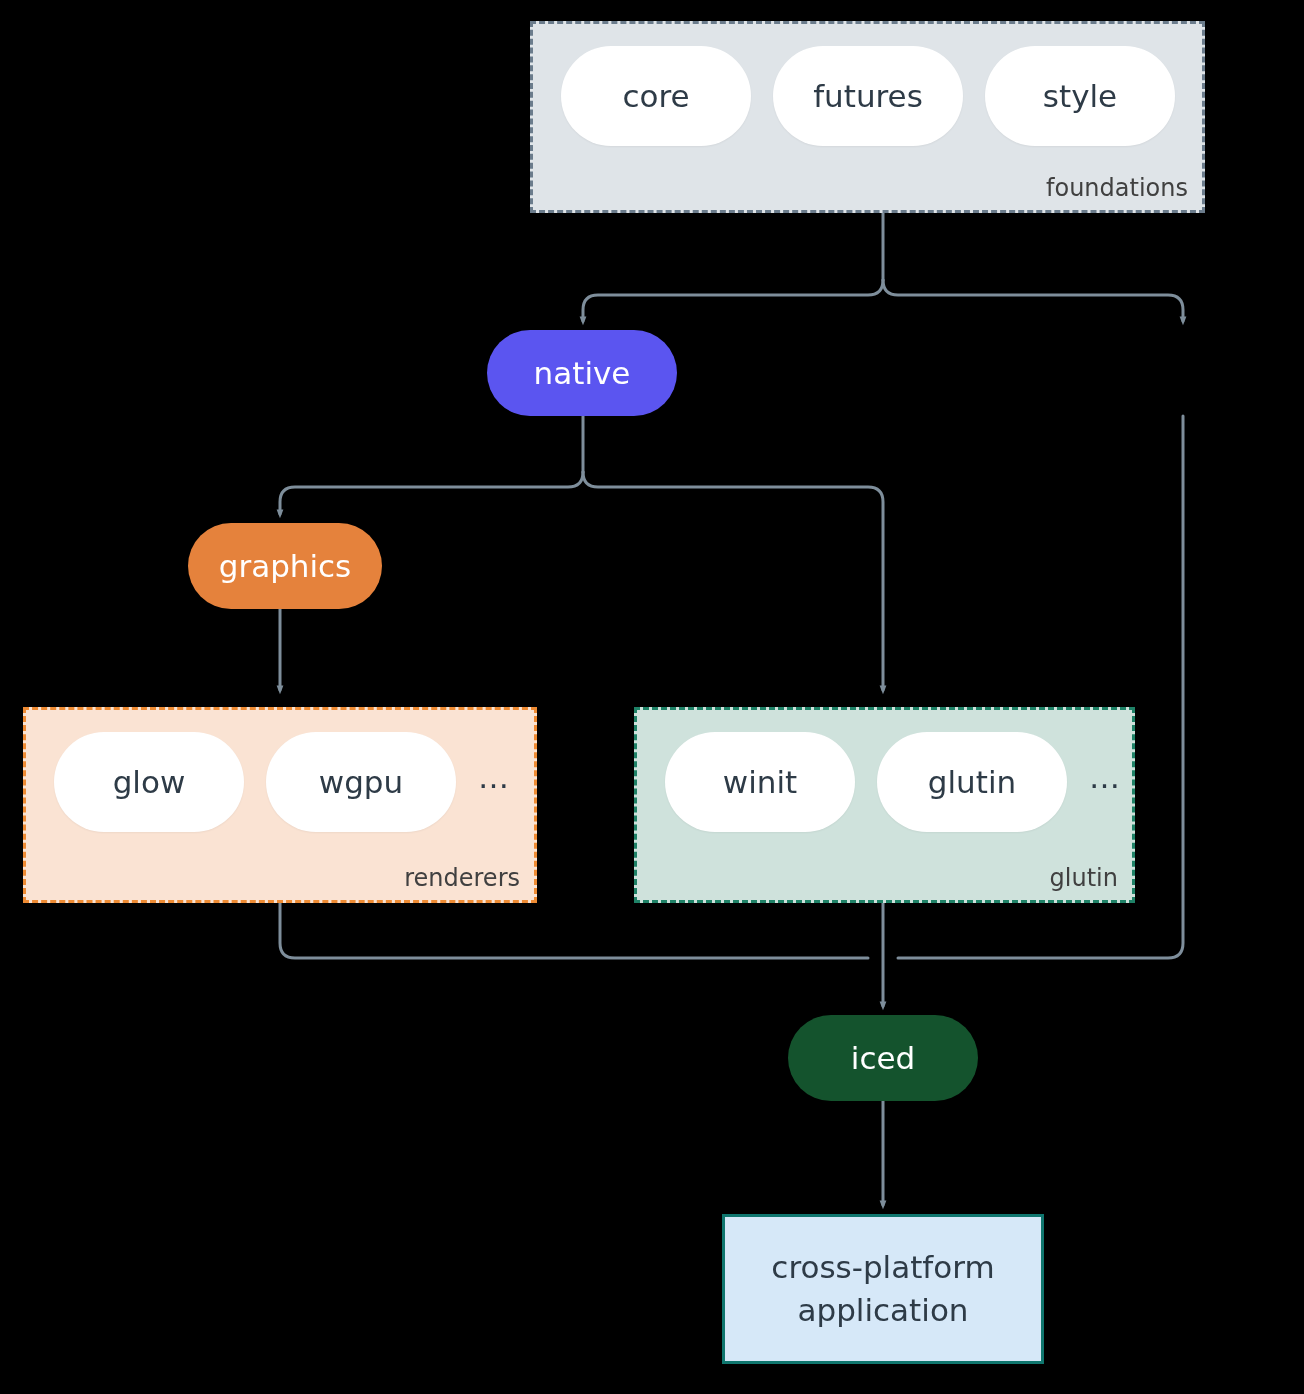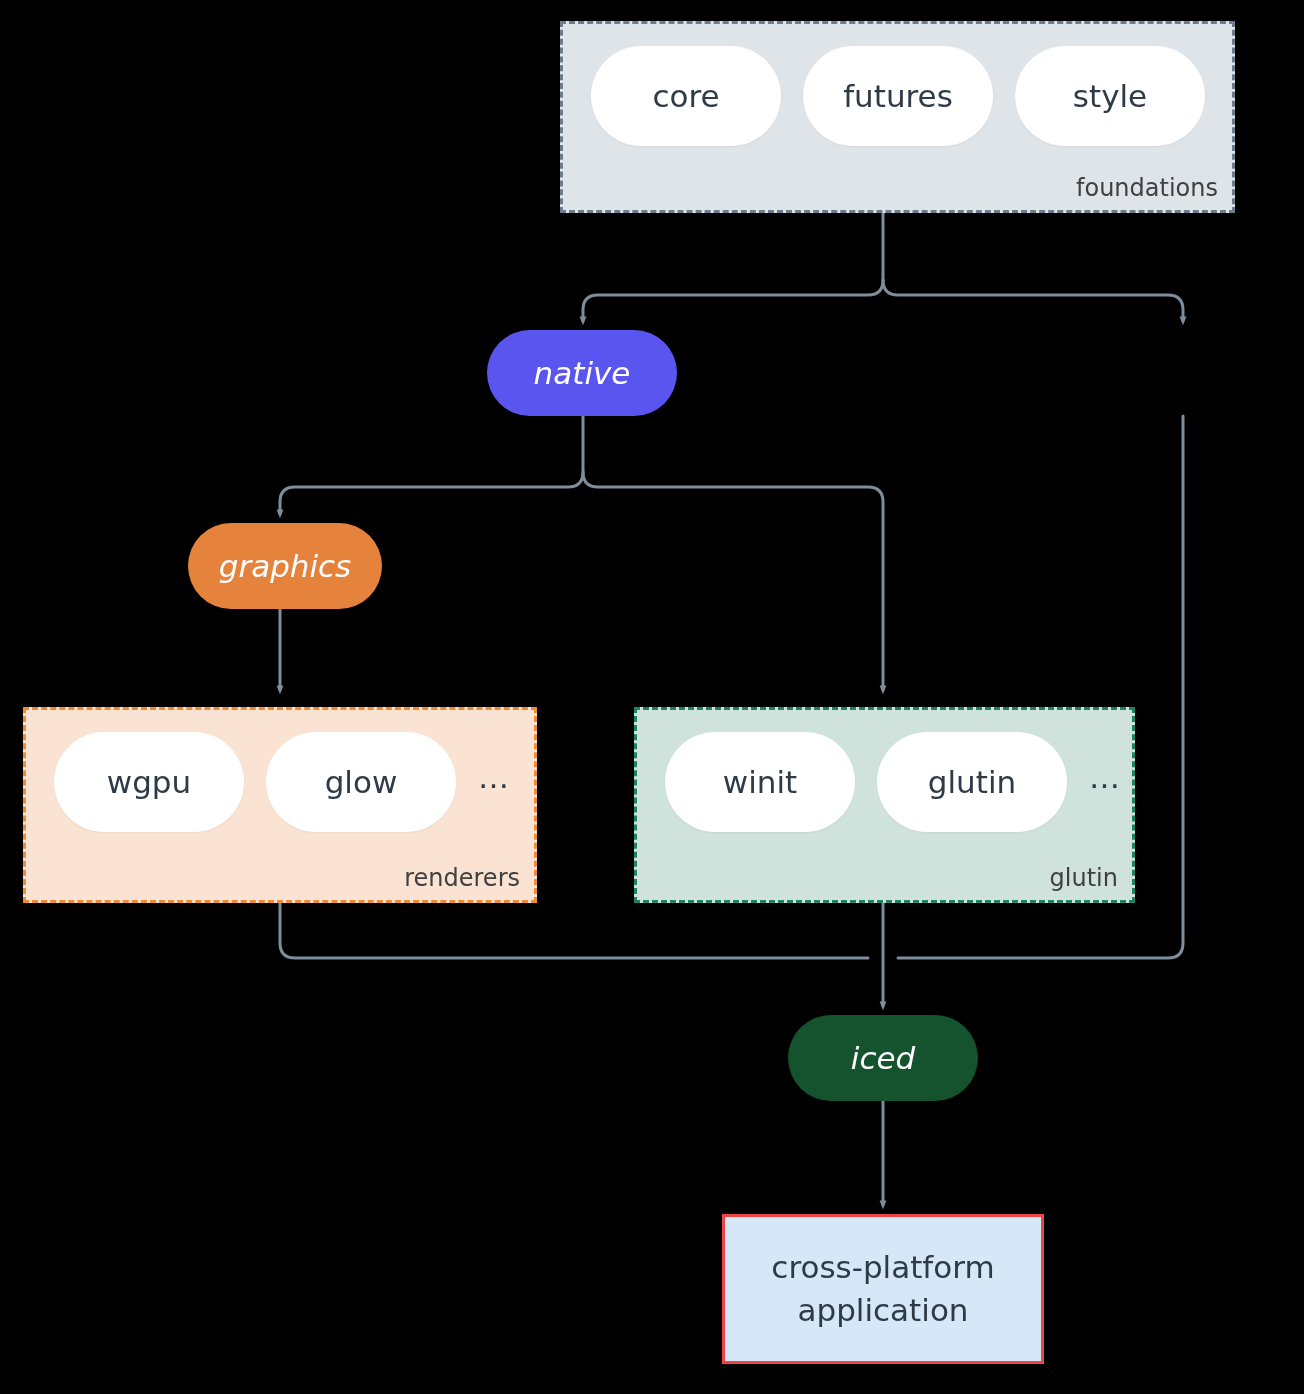--- a/index.html
+++ b/index.html
@@ -25,21 +25,21 @@
   }
 
   
   .group {
     position: absolute;
     box-sizing: border-box;
     border-style: dashed;
     border-width: 3px;
   }
   .group-foundations {
-    left: 560px; top: 21px; width: 675px; height: 192px;
+    left: 530px; top: 21px; width: 675px; height: 192px;
     background: #DFE4E8;
     border-color: #6B7C8C;
   }
   .group-renderers {
     left: 23px; top: 707px; width: 514px; height: 196px;
     background: #FAE3D3;
     border-color: #EE8B33;
   }
   .group-shells {
     left: 634px; top: 707px; width: 501px; height: 196px;
@@ -91,21 +91,20 @@
   
   .node {
     position: absolute;
     display: flex;
     align-items: center;
     justify-content: center;
     box-sizing: border-box;
     color: #FFFFFF;
     font-size: 31px;
     white-space: nowrap;
-    font-style: italic;
   }
   .node-native {
     left: 487px; top: 330px; width: 190px; height: 86px;
     background: #5B55F0;
     border-radius: 48px;
   }
   .node-web {
     left: 1089px; top: 330px; width: 190px; height: 86px;
     background: #5B55F0;
     border-radius: 48px;
@@ -120,21 +119,21 @@
     left: 788px; top: 1015px; width: 190px; height: 86px;
     background: #14532d;
     border-radius: 48px;
   }
 
   
   .node-app {
     position: absolute;
     left: 722px; top: 1214px; width: 322px; height: 150px;
     background: #D6E8F8;
-    border: 3px solid #ef4444;
+    border: 3px solid #0f766e;
     box-sizing: border-box;
     display: flex;
     flex-direction: column;
     align-items: center;
     justify-content: center;
     color: #2E3B47;
     font-size: 31px;
     line-height: 1.4;
     text-align: center;
   }
@@ -178,22 +177,22 @@
     </div>
     <div class="group-label">foundations</div>
   </div>
 
   <div class="node node-native">native</div>
 
   <div class="node node-graphics">graphics</div>
 
   <div class="group group-renderers">
     <div class="pill-row">
+      <div class="pill">glow</div>
       <div class="pill">wgpu</div>
-      <div class="pill">glow</div>
       <div class="pill-ellipsis">…</div>
     </div>
     <div class="group-label">renderers</div>
   </div>
 
   <div class="group group-shells">
     <div class="pill-row">
       <div class="pill">winit</div>
       <div class="pill">glutin</div>
       <div class="pill-ellipsis">…</div>

